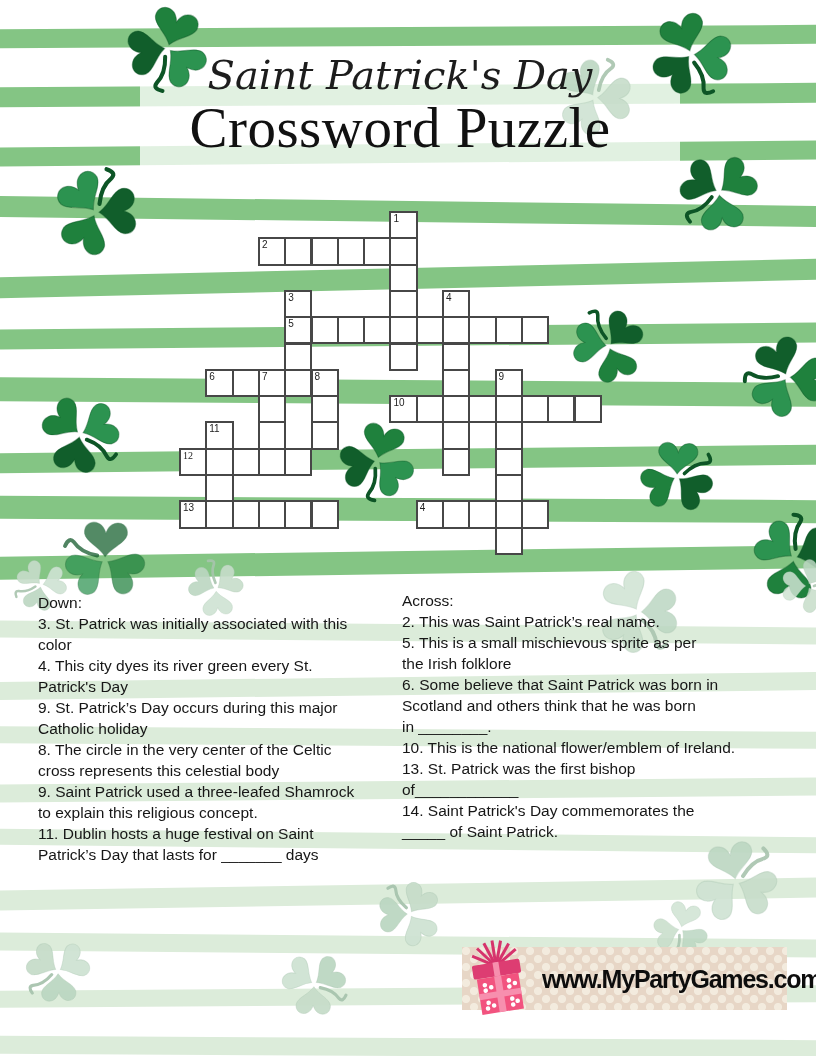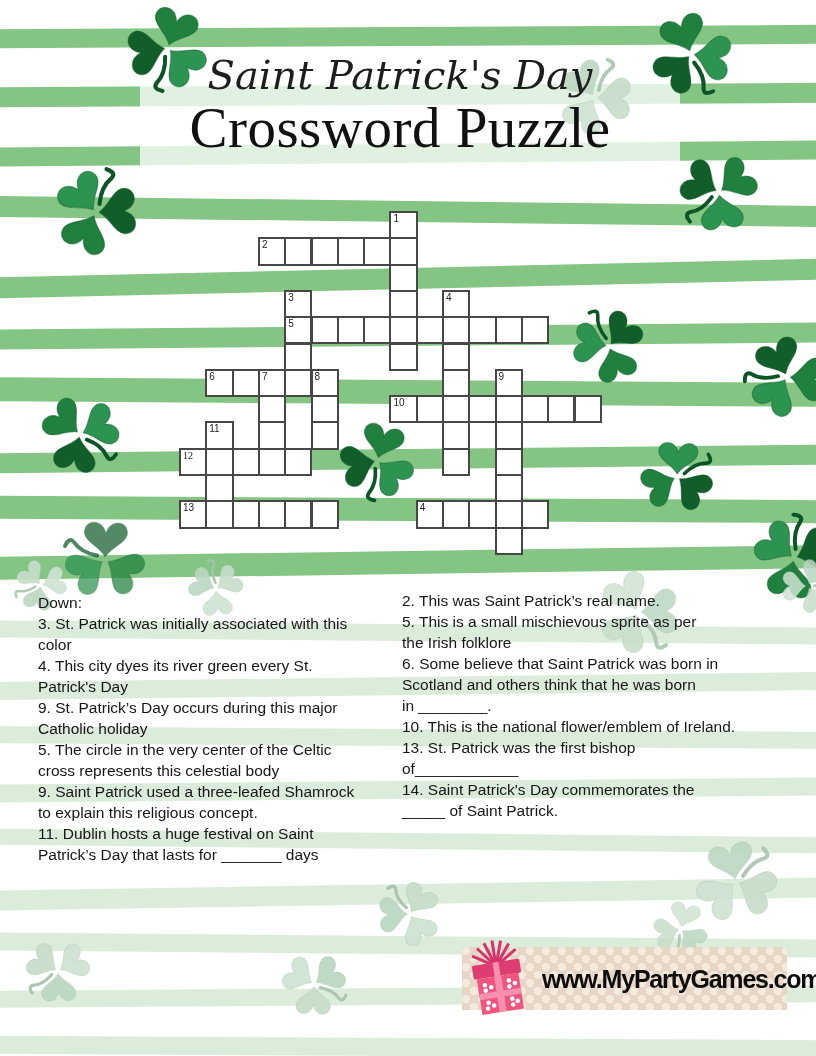--- a/index.html
+++ b/index.html
@@ -285,28 +285,29 @@
     </div>
 
   <div class="clues" id="down-col">
     <div class="clues-heading">Down:</div>
       <div class="clue">3. St. Patrick was initially associated with this
 color</div>
       <div class="clue">4. This city dyes its river green every St.
 Patrick's Day</div>
       <div class="clue">9. St. Patrick’s Day occurs during this major
 Catholic holiday</div>
-      <div class="clue">5. The circle in the very center of the Celtic
+      <div class="clue">8. The circle in the very center of the Celtic
 cross represents this celestial body</div>
       <div class="clue">9. Saint Patrick used a three-leafed Shamrock
 to explain this religious concept.</div>
       <div class="clue">11. Dublin hosts a huge festival on Saint
 Patrick’s Day that lasts for _______ days</div>
     </div>
   <div class="clues" id="across-col">
+    <div class="clues-heading">Across:</div>
   <div class="clue">2. This was Saint Patrick’s real name.</div>
       <div class="clue">5. This is a small mischievous sprite as per
 the Irish folklore</div>
       <div class="clue">6. Some believe that Saint Patrick was born in
 Scotland and others think that he was born
 in ________.</div>
       <div class="clue">10. This is the national flower/emblem of Ireland.</div>
       <div class="clue">13. St. Patrick was the first bishop
 of____________</div>
       <div class="clue">14. Saint Patrick's Day commemorates the

